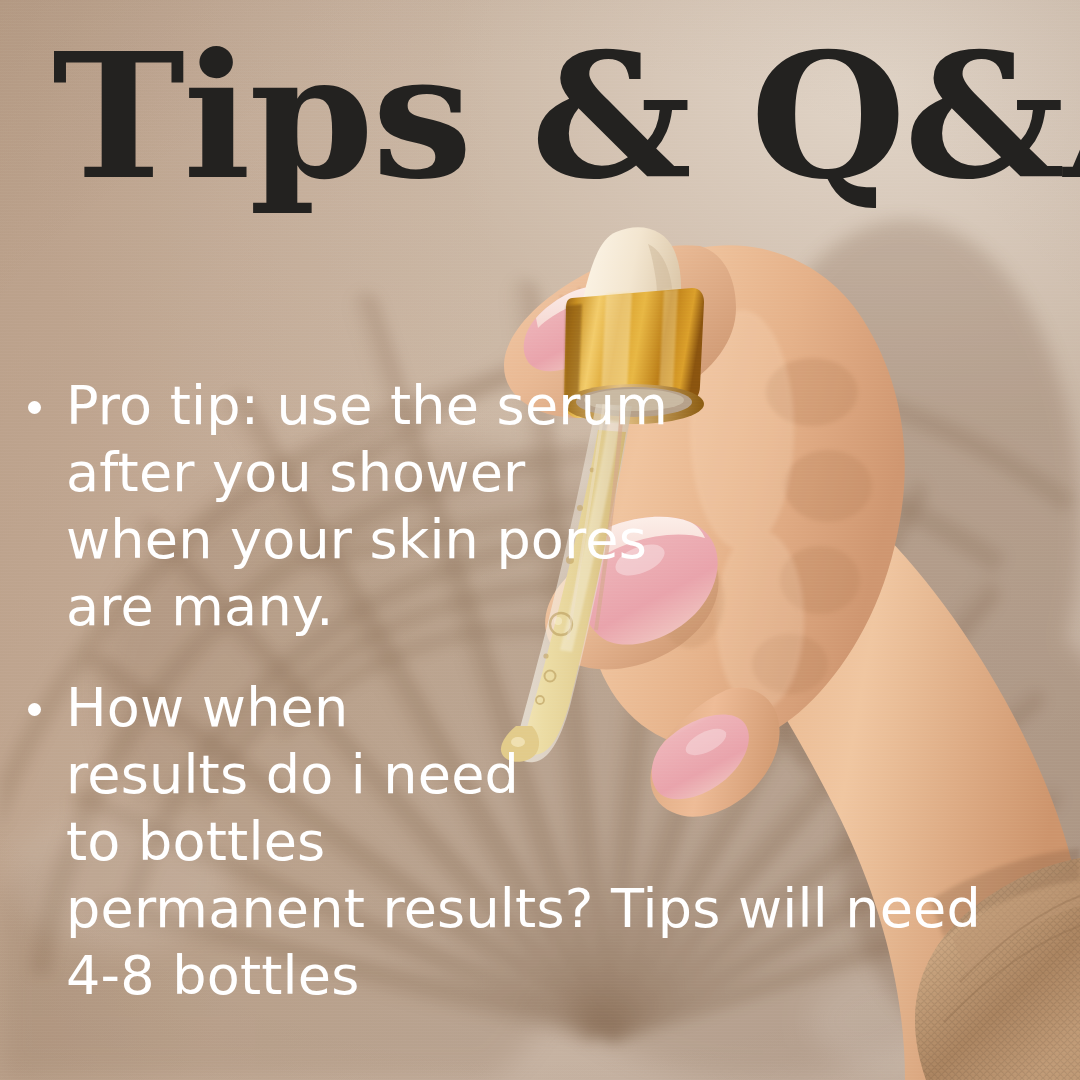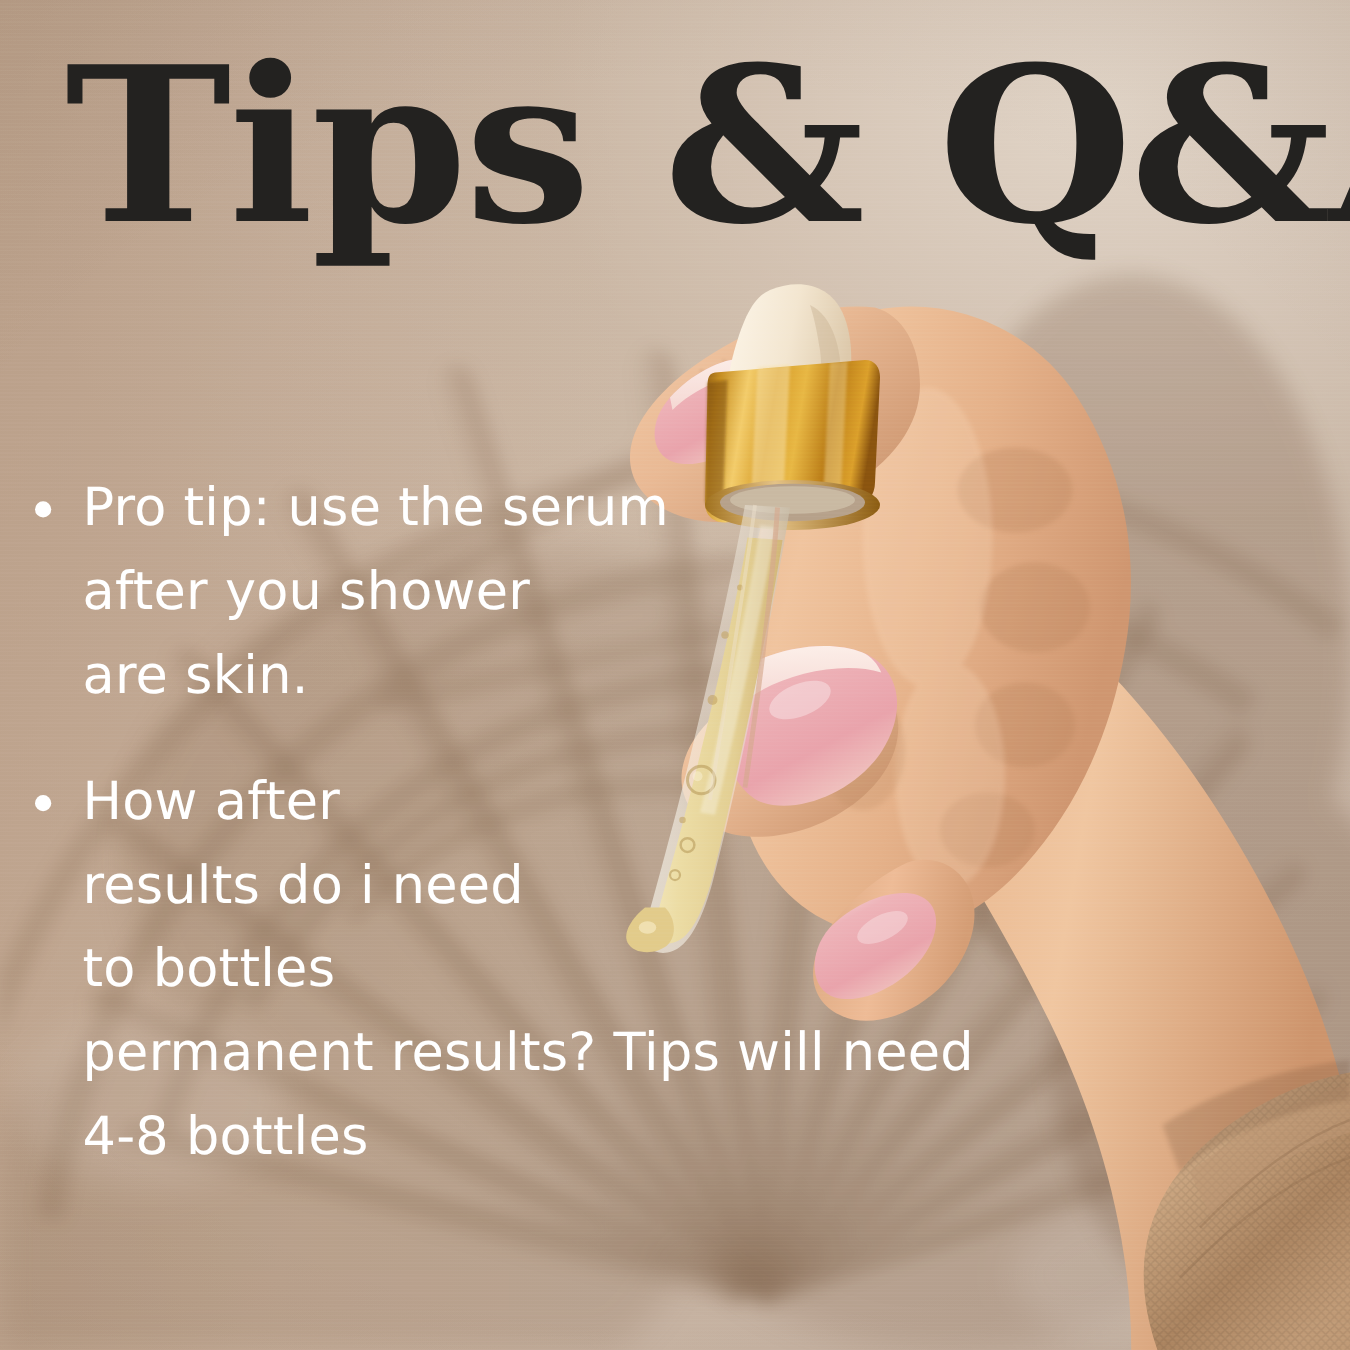--- a/index.html
+++ b/index.html
@@ -83,21 +83,21 @@
 
   
   .body-text {
     position: absolute;
     left: 18px;
     top: 372px;
     width: 900px;
     z-index: 7;
     color: #ffffff;
     font-family: "DejaVu Sans", "Liberation Sans", sans-serif;
-    font-size: 42px;
+    font-size: 54px;
     line-height: 67px;
     font-weight: 400;
     letter-spacing: 0.2px;
   }
   .bullet {
     position: relative;
     padding-left: 48px;
     margin: 0 0 34px 0;
   }
   .bullet:last-child { margin-bottom: 0; }
@@ -503,26 +503,27 @@
       <path d="M930 900 C 980 868, 1040 852, 1080 848 L 1080 880 C 1036 886, 980 906, 944 938 Z" fill="#6b4a30" opacity="0.22" filter="url(#softBlur)"></path>
     </svg>
   </div>
 
   <div class="body-text">
 
     <div class="bullet">
       <span class="dot"></span>
       <span class="line">Pro tip: use the serum</span>
       <span class="line">after you shower</span>
-      <span class="line">are skin.</span>
+      <span class="line">when your skin pores</span>
+      <span class="line">are many.</span>
     </div>
 
     <div class="bullet">
       <span class="dot"></span>
-      <span class="line">How after</span>
+      <span class="line">How when</span>
       <span class="line">results do i need</span>
       <span class="line">to bottles</span>
       <span class="line">permanent results? Tips will need</span>
       <span class="line">4-8 bottles</span>
     </div>
 
   </div>
 
   <div class="grain"></div>
 

